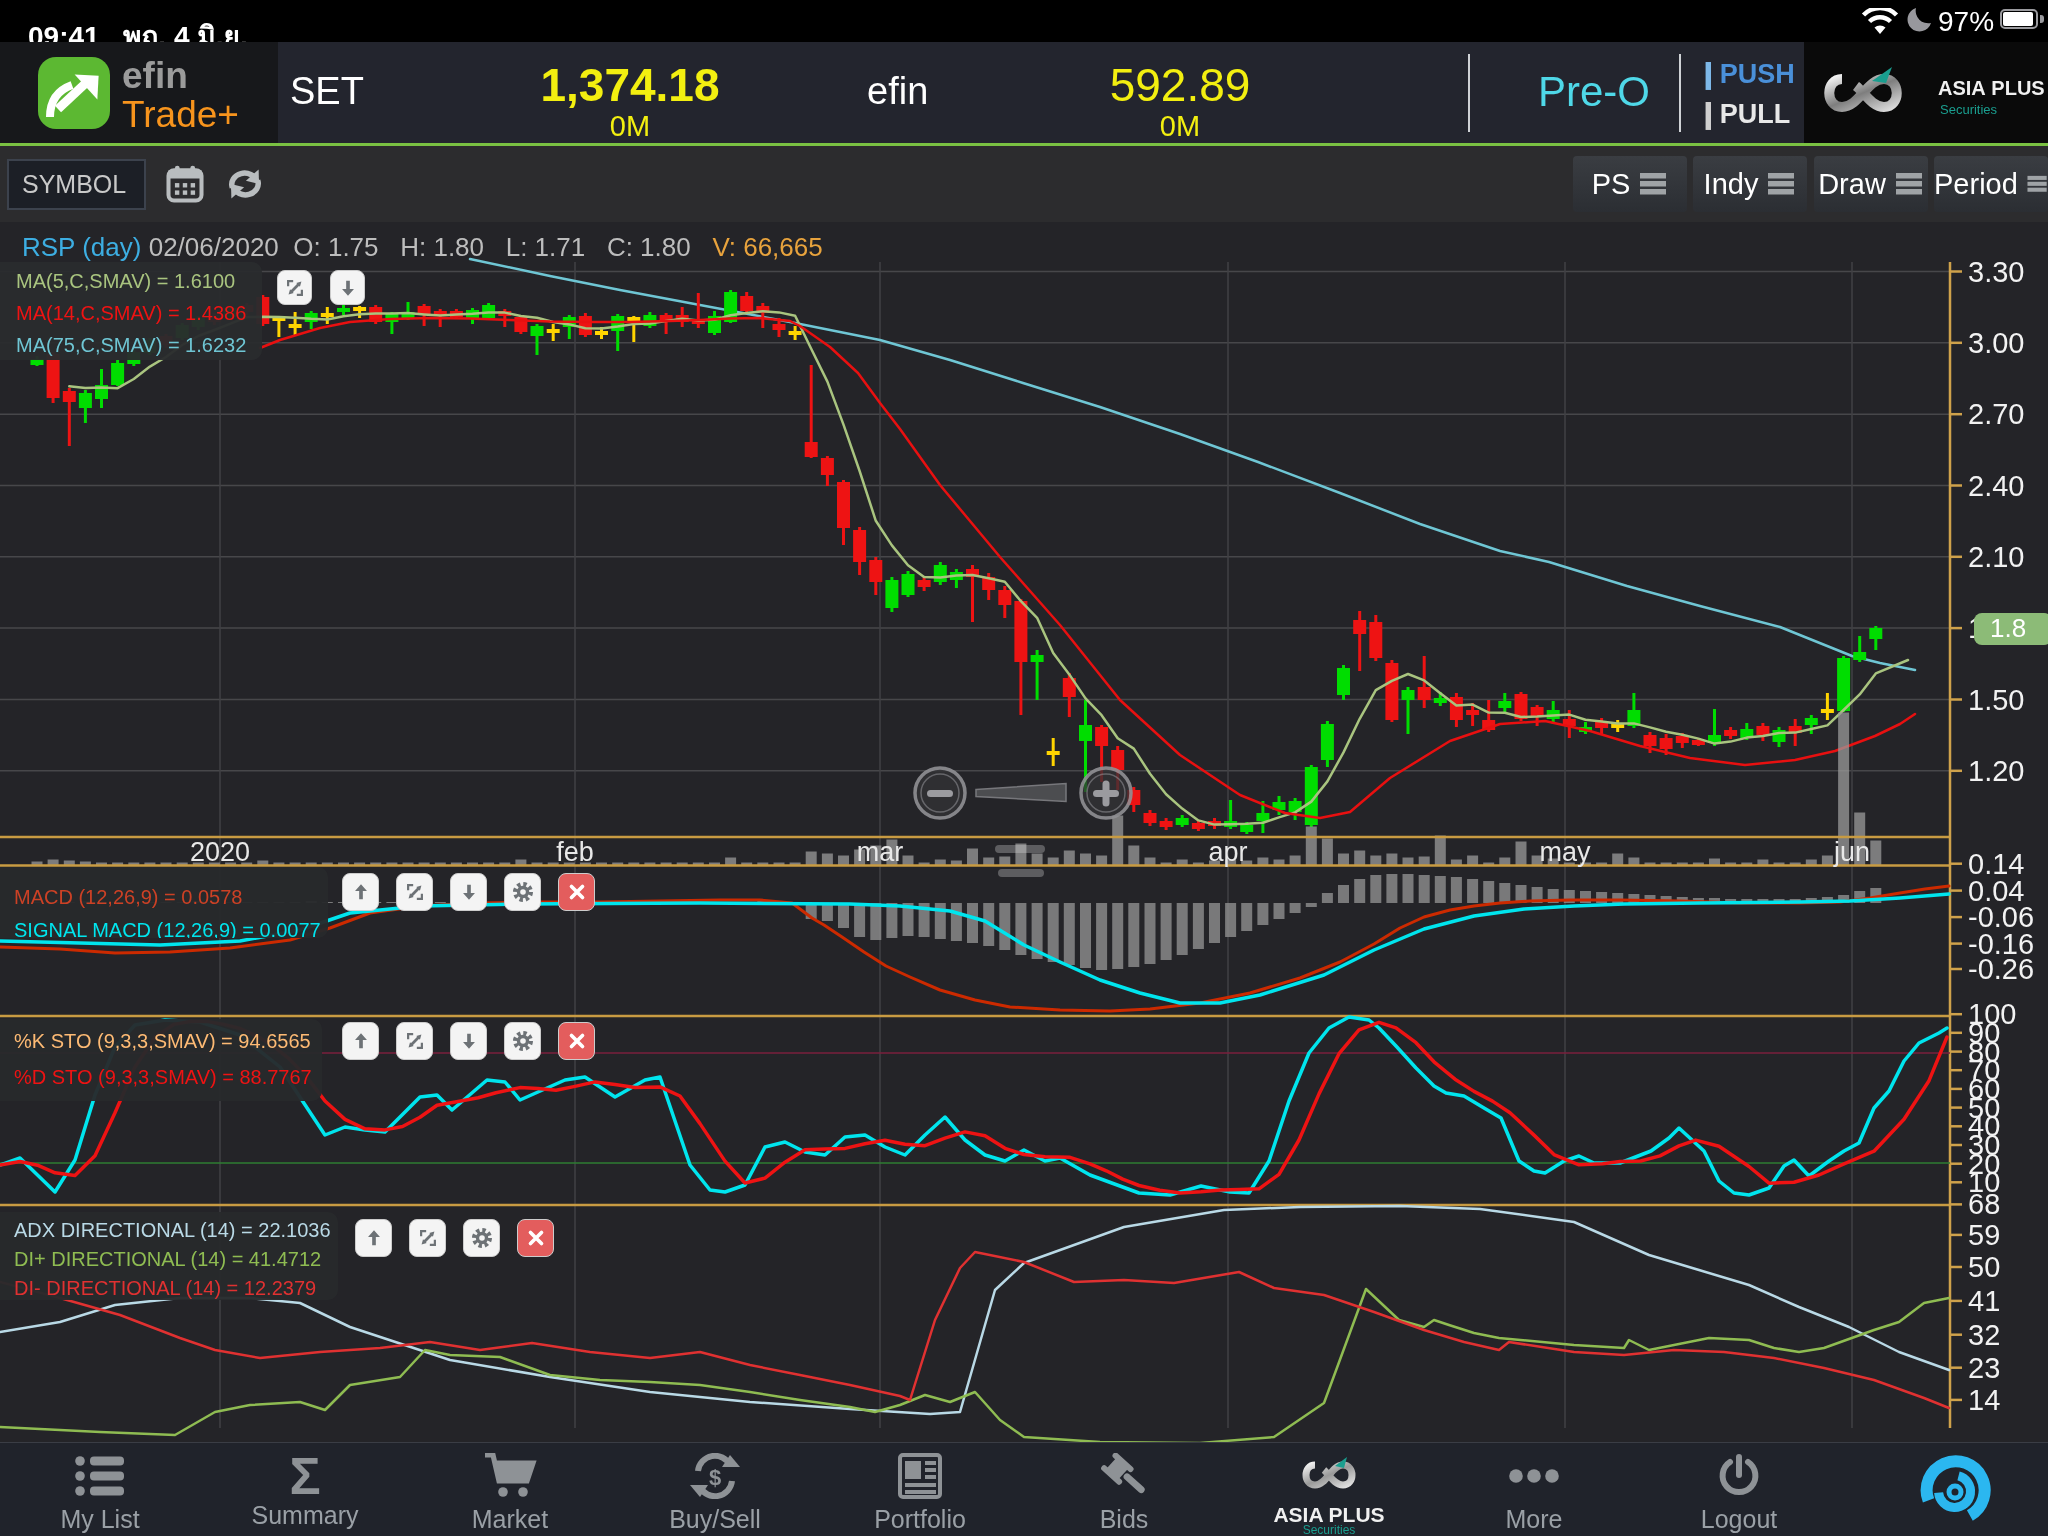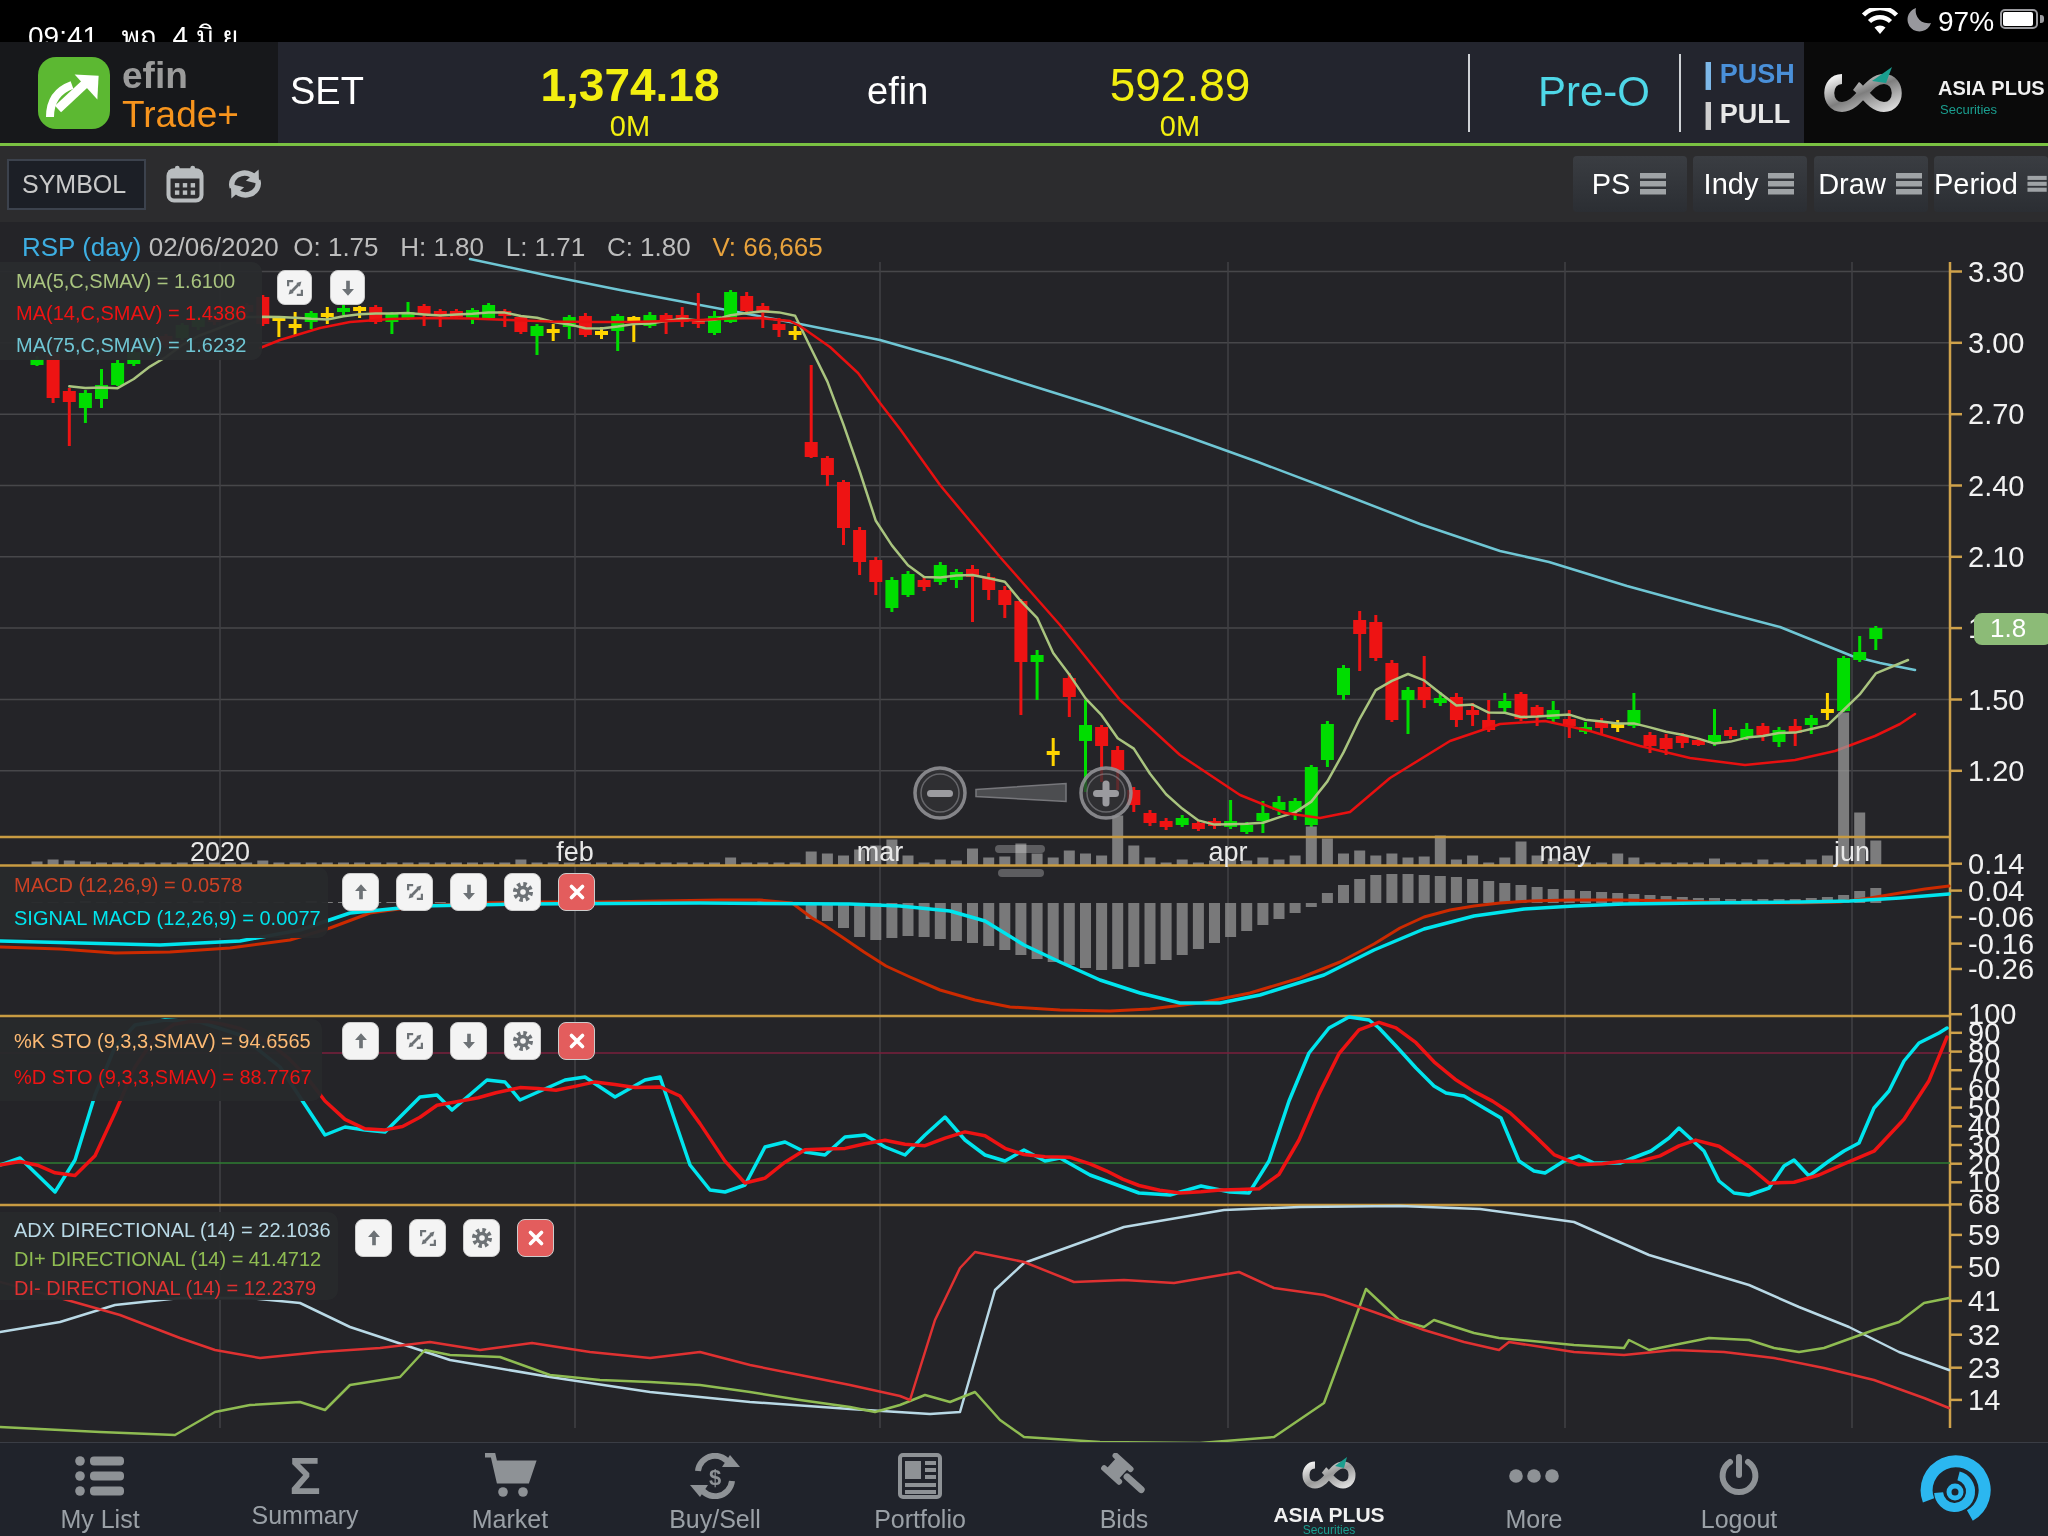--- a/index.html
+++ b/index.html
@@ -1,19 +1,19 @@
 <!DOCTYPE html>
 <html><head><meta charset="utf-8"><style>
 *{margin:0;padding:0;box-sizing:border-box}
 body{width:2048px;height:1536px;background:#242428;font-family:"Liberation Sans",sans-serif;overflow:hidden;position:relative}
 .abs{position:absolute}
 </style></head><body>
 
 <div class="abs" style="left:0;top:0;width:2048px;height:42px;background:#000">
- <div class="abs" style="left:28px;top:14px;font-size:28px;color:#fff;font-weight:normal">09:41&nbsp;&nbsp;&nbsp;พฤ. 4 มิ.ย.</div>
+ <div class="abs" style="left:28px;top:14px;font-size:28px;color:#fff;font-weight:bold">09:41&nbsp;&nbsp;&nbsp;พฤ. 4 มิ.ย.</div>
  <svg class="abs" style="left:1860px;top:8px" width="40" height="28" viewBox="0 0 40 28">
    <path d="M20 26 L14.5 19.5 A8.5 8.5 0 0 1 25.5 19.5 Z" fill="#fff"></path>
    <path d="M9.5 13.5 A15 15 0 0 1 30.5 13.5" fill="none" stroke="#fff" stroke-width="4.5"></path>
    <path d="M3.5 7 A23 23 0 0 1 36.5 7" fill="none" stroke="#fff" stroke-width="4.5"></path>
  </svg>
  <svg class="abs" style="left:1906px;top:7px" width="26" height="26" viewBox="0 0 26 26">
       <path d="M10 1 A 12 12 0 1 0 25 16 A 12.5 12.5 0 0 1 10 1 Z" fill="#98989d"></path>
     </svg>
  <div class="abs" style="left:1938px;top:6px;font-size:28px;color:#fff">97%</div>
  <div class="abs" style="left:2000px;top:9px;width:38px;height:20px;border:2px solid #9a9a9e;border-radius:5px">
@@ -695,21 +695,21 @@
         <path d="M8 16 L16 8" stroke="#6d7276" stroke-width="3"></path>
         <path d="M19 5 L13.4 6.6 L17.4 10.6 Z" fill="#6d7276"></path>
         <path d="M5 19 L10.6 17.4 L6.6 13.4 Z" fill="#6d7276"></path>
       </svg>
     </div>
     <div style="position:absolute;left:330px;top:48px;width:35px;height:35px;background:#f4f4f4;border-radius:8px;border:1px solid #cccccc;display:flex;align-items:center;justify-content:center">
       <svg width="22" height="22" viewBox="0 0 24 24">
         <path d="M12 20.5 L18.5 13 L14 13 L14 4 L10 4 L10 13 L5.5 13 Z" fill="#6d7276"></path>
       </svg>
     </div>
- <div class="abs" style="left:0;top:645px;width:328px;height:71px;background:rgba(40,42,44,0.96);border-radius:0 10px 10px 0;font-size:20px;line-height:33px;padding:2px 0 0 14px;white-space:nowrap;overflow:hidden">
+ <div class="abs" style="left:0;top:645px;width:328px;height:71px;background:rgba(40,42,44,0.96);border-radius:0 10px 10px 0;font-size:20px;line-height:33px;padding:14px 0 0 14px;white-space:nowrap;overflow:hidden">
    <div style="color:#cc4125">MACD (12,26,9) = 0.0578</div>
    <div style="color:#00e5ee">SIGNAL MACD (12,26,9) = 0.0077</div>
  </div>
  <div style="position:absolute;left:342px;top:651px;width:37px;height:38px;background:#f4f4f4;border-radius:8px;border:1px solid #cccccc;display:flex;align-items:center;justify-content:center">
       <svg width="22" height="22" viewBox="0 0 24 24">
         <path d="M12 3.5 L18.5 11 L14 11 L14 20 L10 20 L10 11 L5.5 11 Z" fill="#6d7276"></path>
       </svg>
     </div>
     <div style="position:absolute;left:396px;top:651px;width:37px;height:38px;background:#f4f4f4;border-radius:8px;border:1px solid #cccccc;display:flex;align-items:center;justify-content:center">
       <svg width="22" height="22" viewBox="0 0 24 24">

